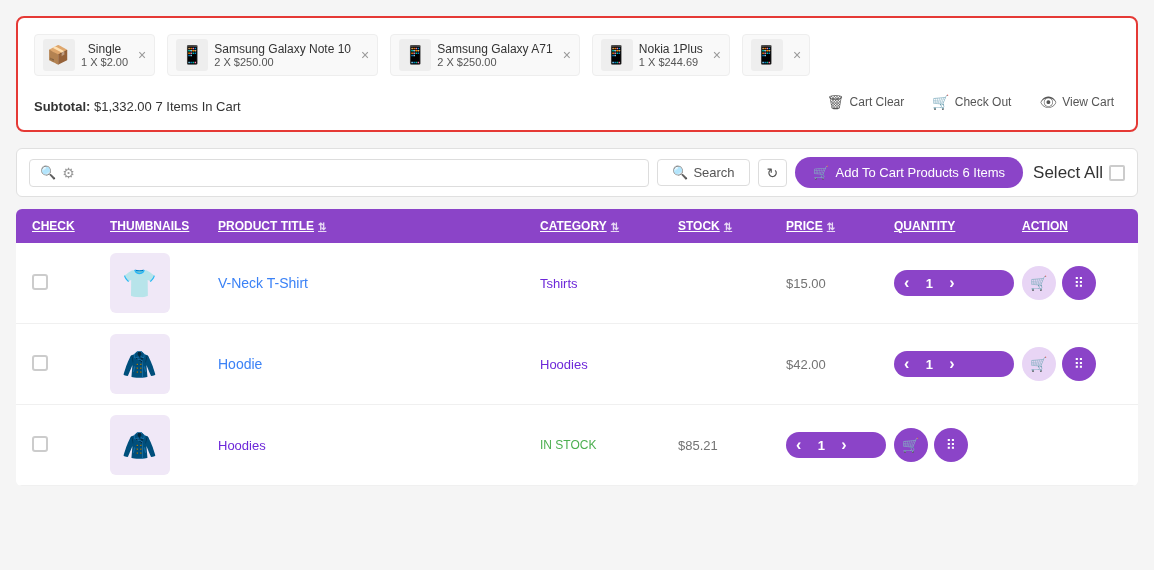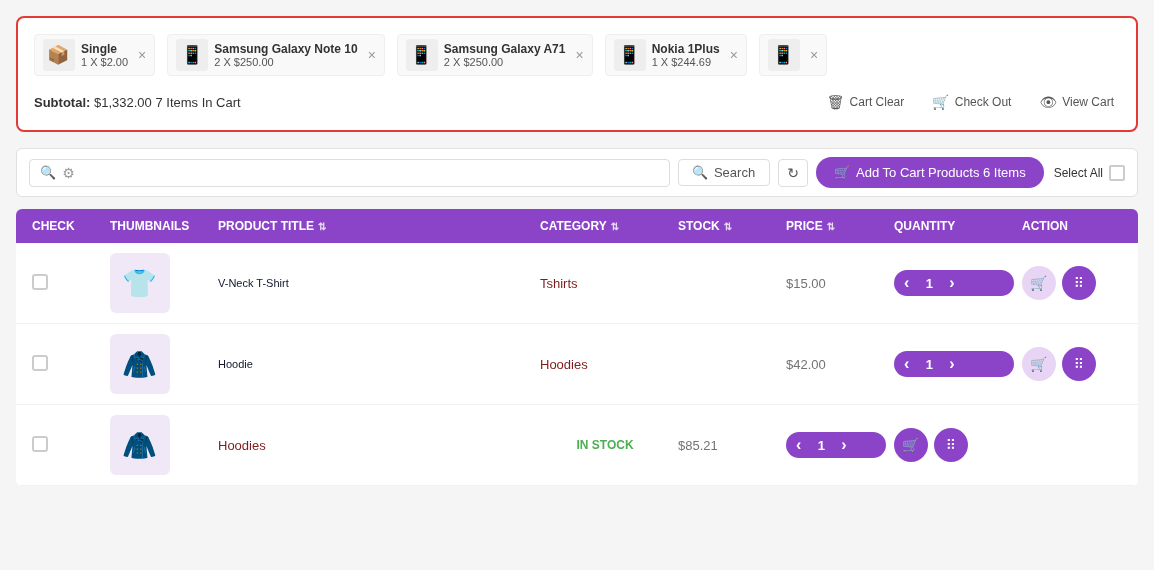--- a/index.html
+++ b/index.html
@@ -37,31 +37,31 @@
       height: 32px;
       object-fit: contain;
       background: #eee;
       border-radius: 3px;
       display: flex;
       align-items: center;
       justify-content: center;
       font-size: 18px;
     }
     .cart-item-info { font-size: 11px; }
-    .cart-item-info .name { font-weight: bold; font-size: 12px; }
+    .cart-item-info .name { font-weight: normal; font-size: 12px; text-align: center; }
     .cart-item-info .qty-price { color: #555; }
     .cart-item-close {
       font-size: 14px;
       cursor: pointer;
       color: #999;
       margin-left: 4px;
     }
     .cart-footer {
       display: flex;
-      align-items: center;
+      align-items: flex-end;
       justify-content: space-between;
       gap: 34px;
     }
     .cart-actions { display: flex; gap: 16px; align-items: center; }
     .cart-action-btn {
       display: flex; align-items: center; gap: 5px;
       cursor: pointer; color: #555; font-size: 12px;
       background: none; border: none; padding: 4px 6px;
     }
     .cart-action-icon { font-size: 14px; }
@@ -121,41 +121,42 @@
       cursor: pointer;
       font-size: 13px;
       display: flex;
       align-items: center;
       gap: 6px;
     }
     .select-all-wrapper {
       display: flex;
       align-items: center;
       gap: 6px;
-      font-size: 12px;
+      font-size: 17px;
     }
     .select-all-checkbox {
       width: 16px; height: 16px;
       border: 2px solid #ccc;
       border-radius: 2px;
       cursor: pointer;
     }
 
     
     .products-table { width: 100%; background: #fff; border-radius: 6px; overflow: hidden; }
     .table-header {
       display: grid;
       grid-template-columns: 70px 100px 1fr 130px 100px 100px 120px 100px;
       background: #8b44c8;
       color: #fff;
       font-weight: bold;
       font-size: 12px;
       padding: 10px 16px;
       gap: 8px;
       align-items: center;
+      text-decoration: underline;
     }
     .col-header {
       display: flex;
       align-items: center;
       gap: 4px;
       text-transform: uppercase;
     }
     .sort-icon { font-size: 10px; opacity: 0.8; }
 
     .table-row {
@@ -181,24 +182,24 @@
 
     .product-thumb {
       width: 60px; height: 60px;
       background: #f0e8f7;
       border-radius: 6px;
       display: flex;
       align-items: center;
       justify-content: center;
       font-size: 28px;
     }
-    .product-title { font-size: 11px; color: #0f172a; }
-    .category-label { font-size: 13px; color: #7f1d1d; }
+    .product-title { font-size: 14px; color: #3b82f6; }
+    .category-label { font-size: 13px; color: #6d28d9; }
     .stock-label { font-size: 12px; color: #555; }
-    .stock-label.in-stock { color: #4caf50; font-weight: bold; text-align: center; }
+    .stock-label.in-stock { color: #4caf50; font-weight: normal; }
     .price-label { font-size: 13px; color: #737373; }
 
     .quantity-control {
       display: flex;
       align-items: center;
       background: #8b44c8;
       border-radius: 20px;
       overflow: hidden;
     }
     .qty-btn {

